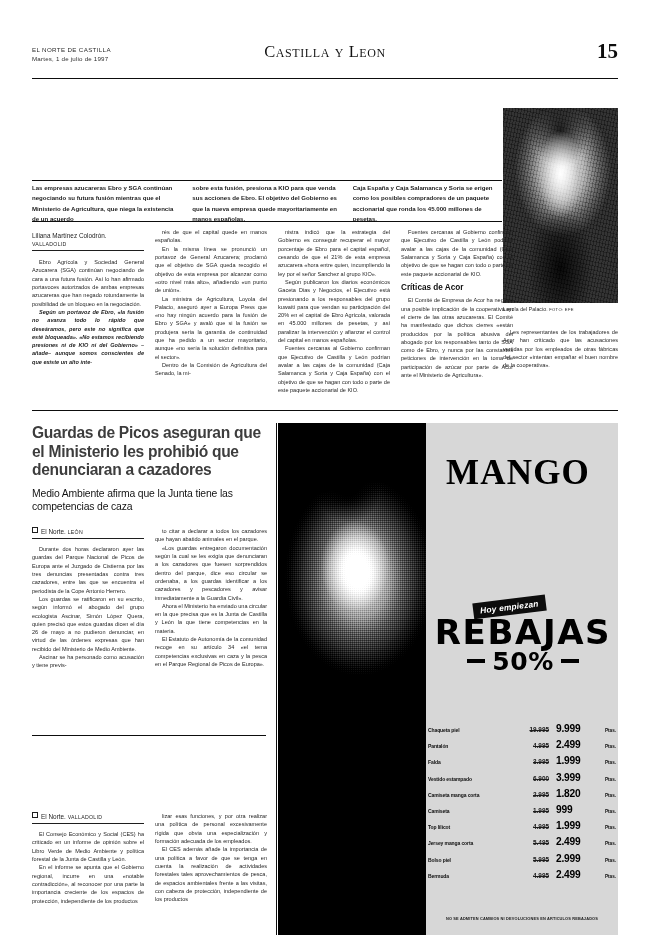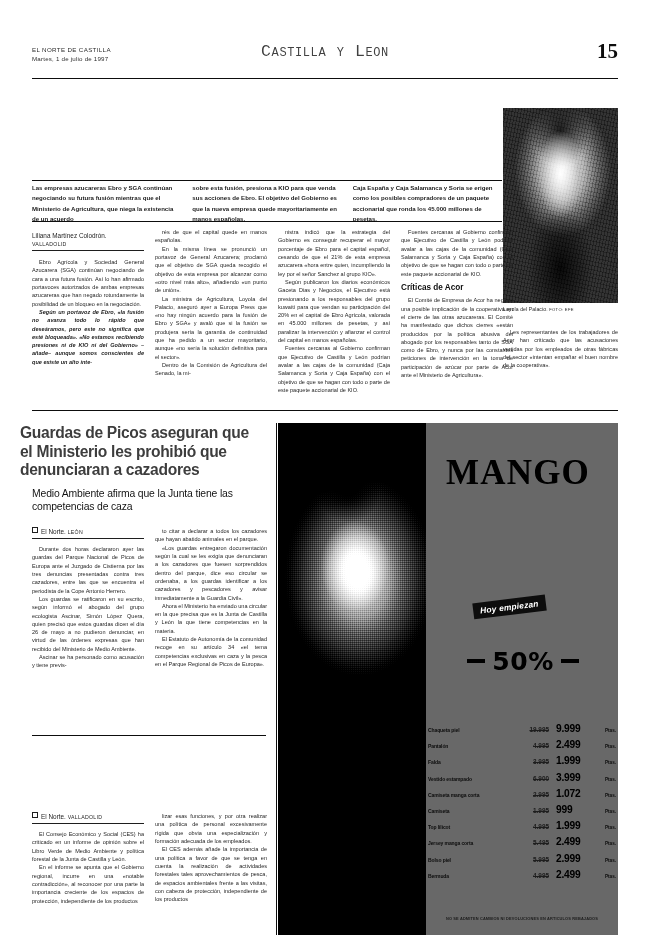--- a/index.html
+++ b/index.html
@@ -27,22 +27,22 @@
   .mh-left { position: absolute; left: 0; top: 0; line-height: 1.35; }
   .mh-paper {
     font-size: 6.2px; letter-spacing: .35px; color: #2b2b2b;
     text-transform: uppercase;
   }
   .mh-date {
     font-size: 6.2px; letter-spacing: .2px; color: #2b2b2b; margin-top: 1px;
   }
   .mh-section {
     position: absolute; left: 50%; top: -4px; transform: translateX(-50%);
-    font-family: Liberation Mono, monospace;
-    font-size: 16.5px; letter-spacing: .6px; color: #a21caf;
+    font-family: Liberation Serif, serif;
+    font-size: 16.5px; letter-spacing: .6px; color: #0f172a;
     font-variant: small-caps;
     white-space: nowrap;
   }
   .mh-page {
     position: absolute; right: 0; top: -7px;
     font-family: "Liberation Serif", serif;
     font-size: 21px; font-weight: 700; color: #111;
   }
   .rule {
     position: absolute; background: #111;
@@ -115,21 +115,21 @@
   .subhead-sm {
     font-size: 8.2px; font-weight: 700; color: #111; line-height: 1.15;
     margin: 5px 0 4px 0; text-indent: 0;
   }
 
   
   .rule-sec1 { left: 32px; right: 32px; top: 410px; height: 1.3px; }
 
   
   .a2-head {
-    position: absolute; left: 20px; top: 424px; width: 240px;
+    position: absolute; left: 32px; top: 424px; width: 240px;
     font-size: 15.6px; line-height: 1.2; font-weight: 600;
     letter-spacing: -.3px; color: #0c4a6e;
   }
   .a2-sub {
     position: absolute; left: 32px; top: 488px; width: 240px;
     font-size: 10.4px; line-height: 1.22; font-weight: 400; color: #151515;
     letter-spacing: -.15px;
   }
 
   
@@ -141,21 +141,21 @@
 
   .sq {
     display: inline-block; width: 4px; height: 4px;
     border: .8px solid #222; margin-right: 3px; vertical-align: 1px;
   }
   .byline-rule { position: absolute; background: #222; height: .8px; }
 
   
   .ad {
     position: absolute; left: 278px; top: 423px; width: 340px; height: 512px;
-    background: #a16207; overflow: hidden;
+    background: #86efac; overflow: hidden;
   }
   .ad-photo {
     position: absolute; left: 0; top: 0; width: 148px; height: 512px;
     background:
       repeating-linear-gradient(0deg, rgba(0,0,0,.30) 0 1px, rgba(255,255,255,0) 1px 2px),
       repeating-linear-gradient(90deg, rgba(0,0,0,.25) 0 1px, rgba(255,255,255,0) 1px 2px),
       radial-gradient(ellipse 52% 20% at 55% 30%, #f2eeea 0%, #b5aaa3 40%, #51483f 78%, #1c1815 100%),
       linear-gradient(175deg, #2a2320 0%, #6e625a 18%, #d8d0c9 38%, #8b7f76 62%, #342d28 86%, #15110f 100%);
     background-blend-mode: overlay, overlay, normal, normal;
     filter: grayscale(100%) contrast(128%);
@@ -328,20 +328,21 @@
   <div class="bodycol" style="left:155px; top:812px; width:112px; height:126px;">
     <p>lizar esas funciones, y por otra realizar una política de personal excesivamente rígida que obvia una especialización y formación adecuada de los empleados.</p>
     <p>El CES además añade la importancia de una política a favor de que se tenga en cuenta la realización de actividades forestales tales aprovechamientos de pesca, de espacios ambientales frente a las visitas, con cabeza de protección, independiente de los productos</p>
   </div>
 
   <div class="ad-border-l"></div>
   <div class="ad">
     <div class="ad-photo"></div>
     <div class="ad-logo">MANGO</div>
     <div class="ad-tag">Hoy empiezan</div>
+    <div class="ad-rebajas">REBAJAS</div>
     <div class="ad-pct">
       <span class="dash"></span><span>50%</span><span class="dash"></span>
     </div>
 
     <div class="ad-prices">
       <div class="price-row">
         <div class="p-item">Chaqueta piel</div>
         <div class="p-old">19.995</div>
         <div class="p-new">9.999</div>
         <div class="p-cur">Ptas.</div>
@@ -360,21 +361,21 @@
       </div>
       <div class="price-row">
         <div class="p-item">Vestido estampado</div>
         <div class="p-old">6.900</div>
         <div class="p-new">3.999</div>
         <div class="p-cur">Ptas.</div>
       </div>
       <div class="price-row">
         <div class="p-item">Camiseta manga corta</div>
         <div class="p-old">2.995</div>
-        <div class="p-new">1.072</div>
+        <div class="p-new">1.820</div>
         <div class="p-cur">Ptas.</div>
       </div>
       <div class="price-row">
         <div class="p-item">Camiseta</div>
         <div class="p-old">1.995</div>
         <div class="p-new">999</div>
         <div class="p-cur">Ptas.</div>
       </div>
       <div class="price-row">
         <div class="p-item">Top lilicot</div>

